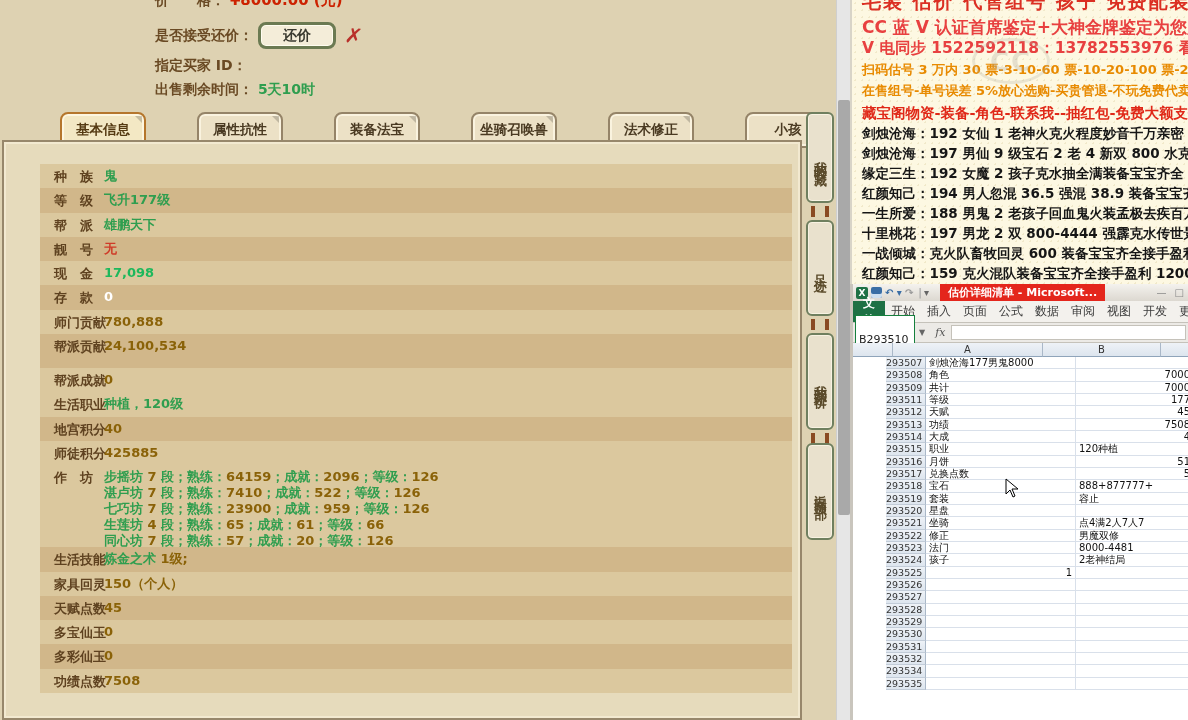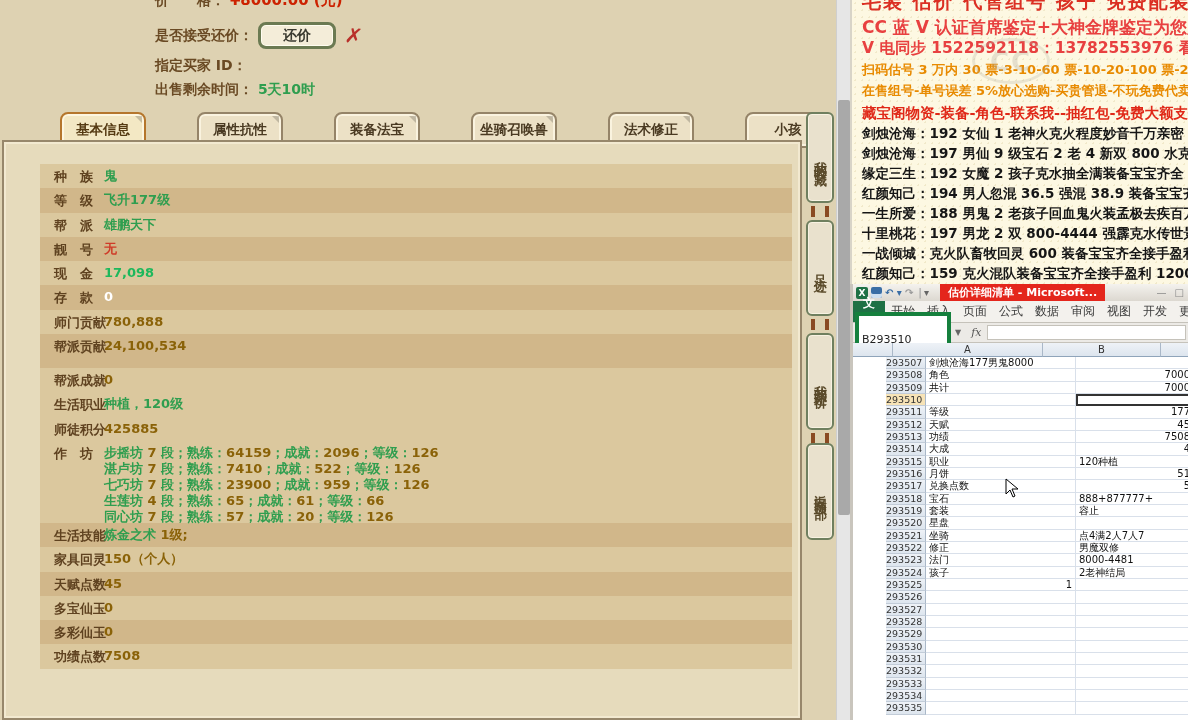--- a/index.html
+++ b/index.html
@@ -80,21 +80,21 @@
   #save-icon { width:11px; height:11px; background:#3a6ea5; border-radius:2px; box-shadow:inset 0 -4px 0 #cfe0f0; }
   .undo { color:#3a6ea5; font-weight:bold; } .redo { color:#9a9a9a; font-weight:bold; }
   .qsep { color:#9a9a9a; margin:0 2px; }
   #xtitle-chip { margin-left:8px; background:#e4261c; color:#fff; font-weight:bold; font-size:11px;
     padding:1px 8px; white-space:nowrap; overflow:hidden; max-width:180px; }
   #win-btns { margin-left:auto; color:#8a8a8a; font-size:10px; display:flex; gap:8px; padding-right:4px; }
   #xribbon { height:22px; background:#f3f1ed; border-bottom:1px solid #c5c2ba; display:flex; align-items:stretch; font-size:12px; }
   #file-tab { background:#1e7145; color:#fff; font-weight:bold; padding:0 10px; display:flex; align-items:center; cursor:pointer; }
   .rtab { padding:0 6px; display:flex; align-items:center; color:#3a3a3a; cursor:pointer; white-space:nowrap; }
   #xformula { height:20px; background:#eceae6; border-bottom:1px solid #c5c2ba; display:flex; align-items:center; padding:2px 2px; }
-  #name-box { width:96px; height:15px; background:#fff; border:4px solid #15803d; font-size:11px; padding:17px 3px;
+  #name-box { width:60px; height:15px; background:#fff; border:1px solid #15803d; font-size:11px; padding:17px 3px;
     line-height:14px; color:#222; }
   #name-drop { font-size:8px; color:#666; padding:0 4px; }
   #fx { font-style:italic; font-family:"DejaVu Serif", serif; font-size:11px; color:#555; padding:0 6px; }
   #fbar { flex:1; height:15px; background:#fff; border:1px solid #c5c2ba; }
   #xgrid { position:relative; }
   .xrow, #xhead { display:flex; }
   .xrow { height:12.33px;padding-left:33px; }
   #xhead { height:14px; }
   .xcell { border-right:1px solid #d9e0ea; border-bottom:1px solid #d9e0ea; font-size:10px; padding:0 3px;
     white-space:nowrap; overflow:hidden; background:#fff; color:#111; line-height:12px; }
@@ -195,20 +195,26 @@
           <div class="irow rl" style="height: 24.3px;">
             <div class="ilabel">帮派成就</div>
             <div class="ival">
               <div class="vline"><span class="c-b">0</span></div>
             </div>
           </div>
           <div class="irow rl" style="height: 24.3px;">
             <div class="ilabel">生活职业</div>
             <div class="ival">
               <div class="vline"><span class="c-g">种植，120级</span></div>
+            </div>
+          </div>
+          <div class="irow rd" style="height: 24.3px;">
+            <div class="ilabel">地宫积分</div>
+            <div class="ival">
+              <div class="vline"><span class="c-b">40</span></div>
             </div>
           </div>
           <div class="irow rl" style="height: 24.3px;">
             <div class="ilabel">师徒积分</div>
             <div class="ival">
               <div class="vline"><span class="c-b">425885</span></div>
             </div>
           </div>
           <div class="irow rl" style="height: 82px;">
             <div class="ilabel">作　坊</div>
@@ -349,26 +355,20 @@
             <div class="xcell cb num">7000</div>
             <div class="xcell cc"></div>
           </div>
           <div class="xrow">
             <div class="rh">293509</div>
             <div class="xcell ca">共计</div>
             <div class="xcell cb num">7000</div>
             <div class="xcell cc"></div>
           </div>
           <div class="xrow">
-            <div class="rh rh-act">293510</div>
-            <div class="xcell ca"></div>
-            <div class="xcell cb cell-act"></div>
-            <div class="xcell cc"></div>
-          </div>
-          <div class="xrow">
             <div class="rh">293511</div>
             <div class="xcell ca">等级</div>
             <div class="xcell cb num">177</div>
             <div class="xcell cc"></div>
           </div>
           <div class="xrow">
             <div class="rh">293512</div>
             <div class="xcell ca">天赋</div>
             <div class="xcell cb num">45</div>
             <div class="xcell cc"></div>
@@ -487,26 +487,20 @@
             <div class="xcell cb"></div>
             <div class="xcell cc"></div>
           </div>
           <div class="xrow">
             <div class="rh">293532</div>
             <div class="xcell ca"></div>
             <div class="xcell cb"></div>
             <div class="xcell cc"></div>
           </div>
           <div class="xrow">
-            <div class="rh">293533</div>
-            <div class="xcell ca"></div>
-            <div class="xcell cb"></div>
-            <div class="xcell cc"></div>
-          </div>
-          <div class="xrow">
             <div class="rh">293534</div>
             <div class="xcell ca"></div>
             <div class="xcell cb"></div>
             <div class="xcell cc"></div>
           </div>
           <div class="xrow">
             <div class="rh">293535</div>
             <div class="xcell ca"></div>
             <div class="xcell cb"></div>
             <div class="xcell cc"></div>

